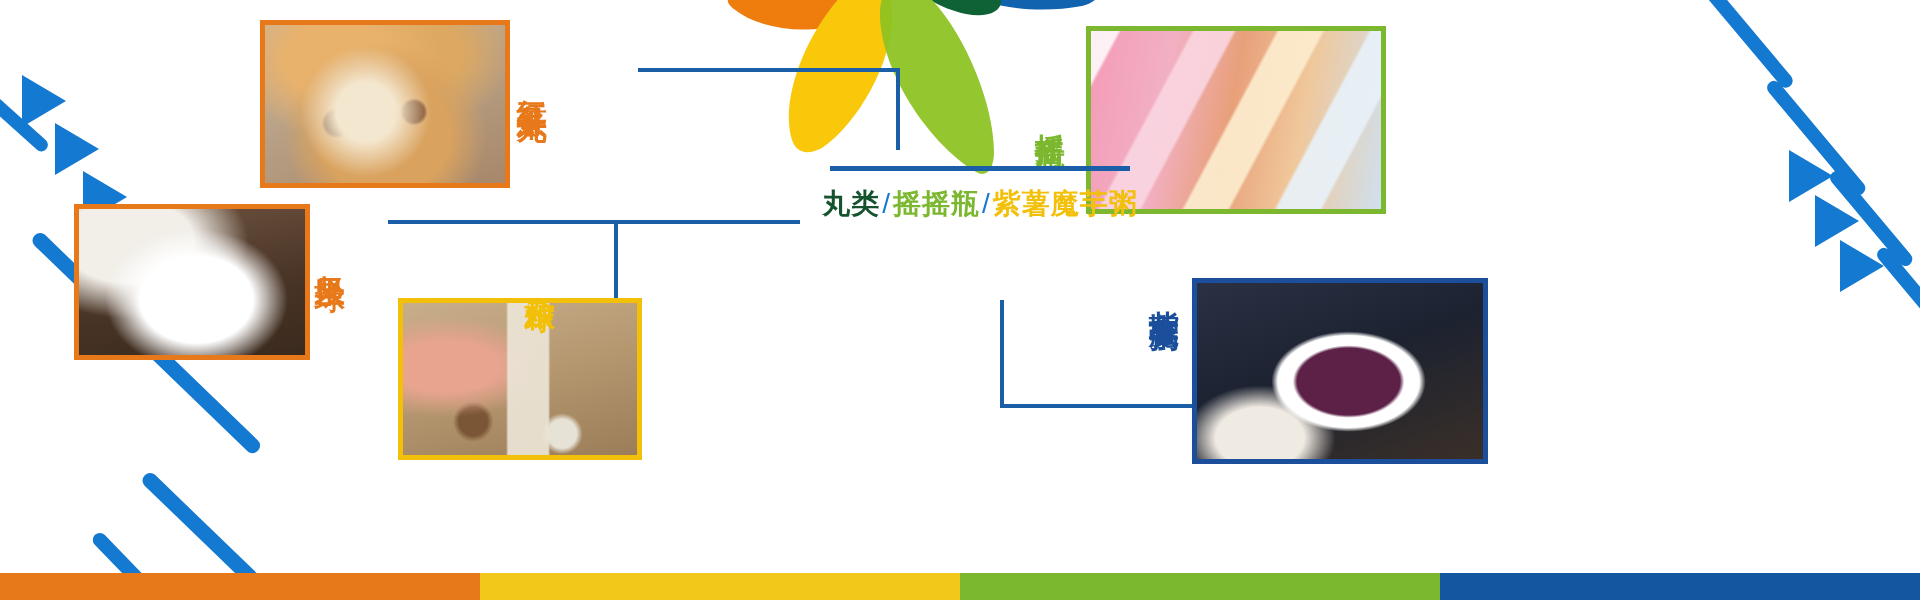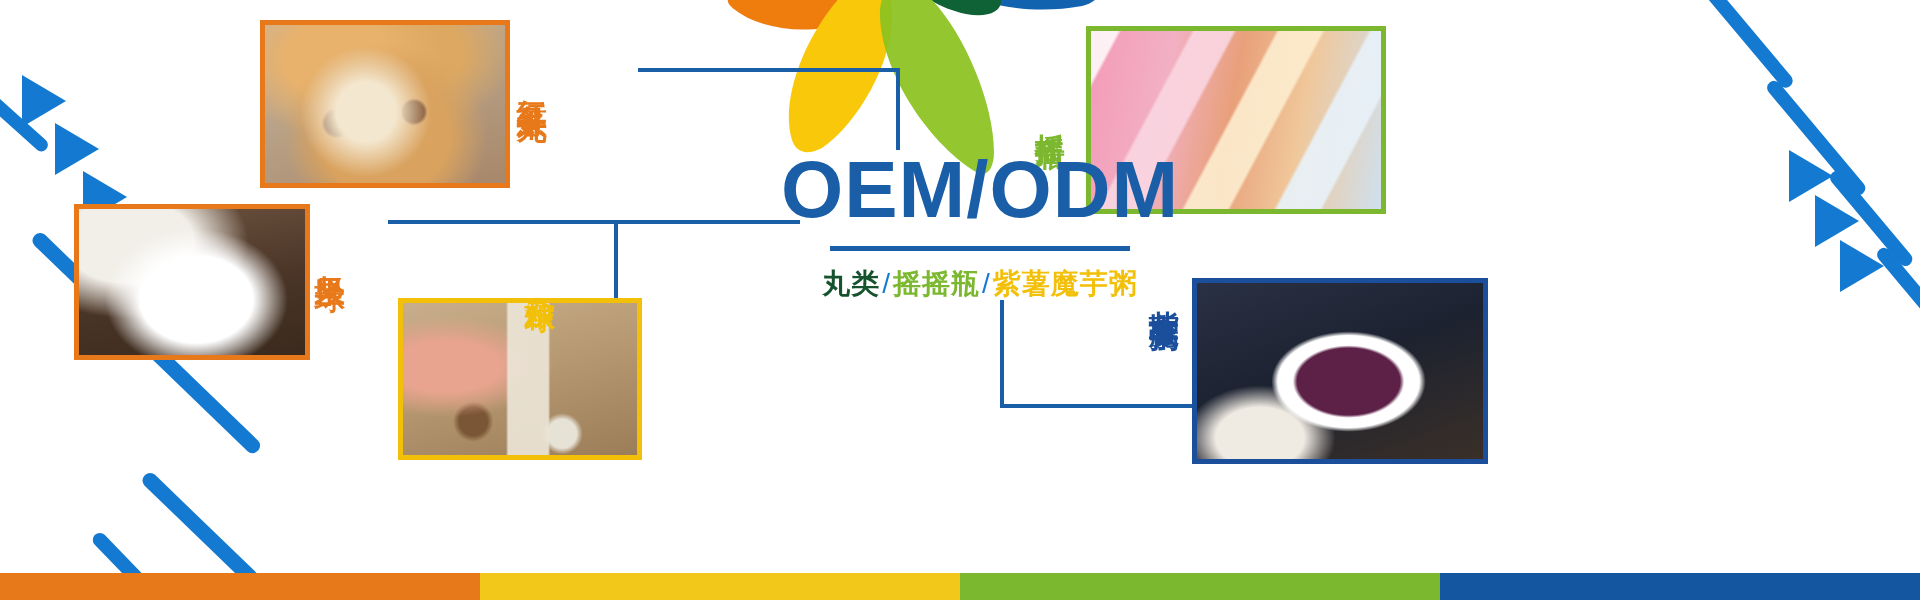--- a/index.html
+++ b/index.html
@@ -209,21 +209,20 @@
     <div class="inner" style="background:
             radial-gradient(ellipse at 53% 56%, #5d2148 0 24%, rgba(93,33,72,0) 26%),
             radial-gradient(ellipse at 53% 56%, #ffffff 0 33%, rgba(255,255,255,0) 36%),
             radial-gradient(ellipse at 22% 88%, #efeae2 0 14%, rgba(239,234,226,0) 24%),
             linear-gradient(160deg,#2a3144 0%,#1c2230 46%,#3a2f28 100%);">
     </div>
   </div>
   <div class="vlabel" style="left:1148px; top:286px; font-size:30px; color:#1b4f9c;">紫薯魔芋粥</div>
 
   <div id="center-block">
-    <div id="main-title">OEM/ODM</div>
     <div id="title-rule"></div>
     <div id="subtitle">
       <span style="color: #14532d;">丸类</span><span class="sep">/</span><span style="color: rgb(124, 184, 47);">摇摇瓶</span><span class="sep">/</span><span style="color: rgb(242, 192, 8);">紫薯魔芋粥</span>
     </div>
   </div>
 
   <div id="bottom-bar">
     <div style="background: rgb(232, 121, 26);"></div>
     <div style="background: rgb(242, 200, 26);"></div>
     <div style="background: rgb(124, 184, 47);"></div>

